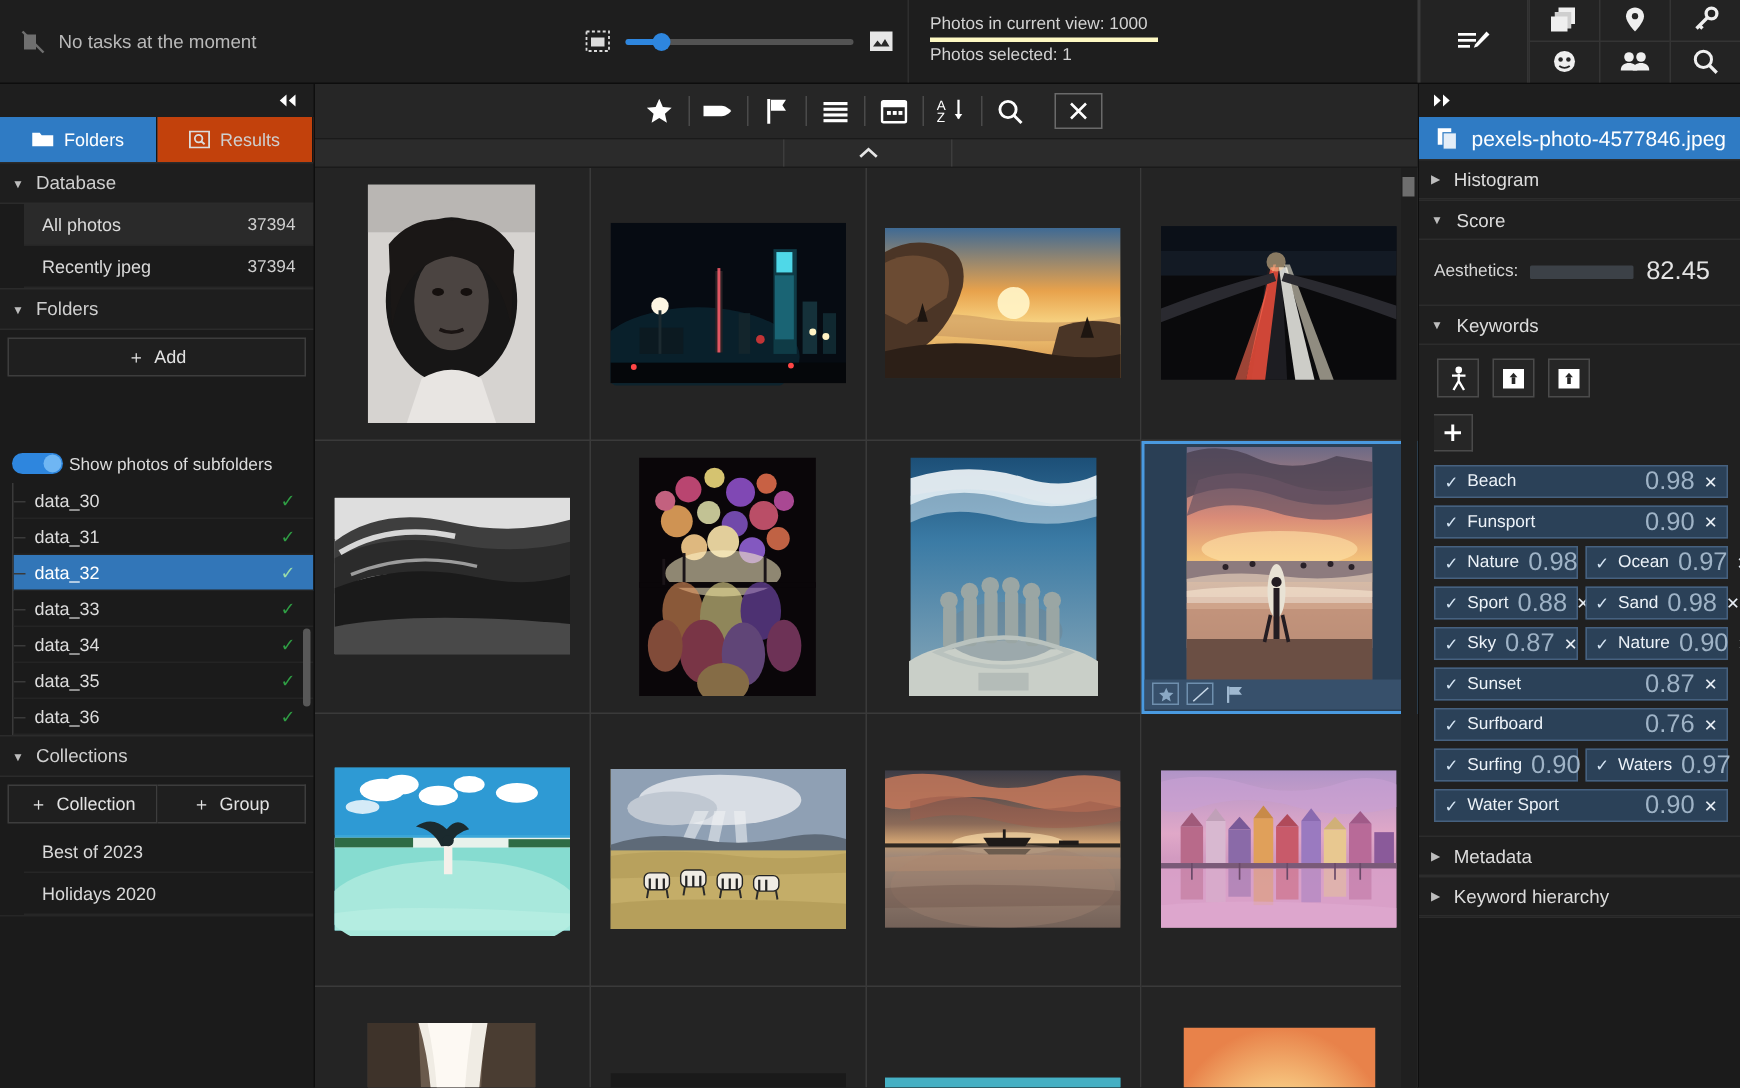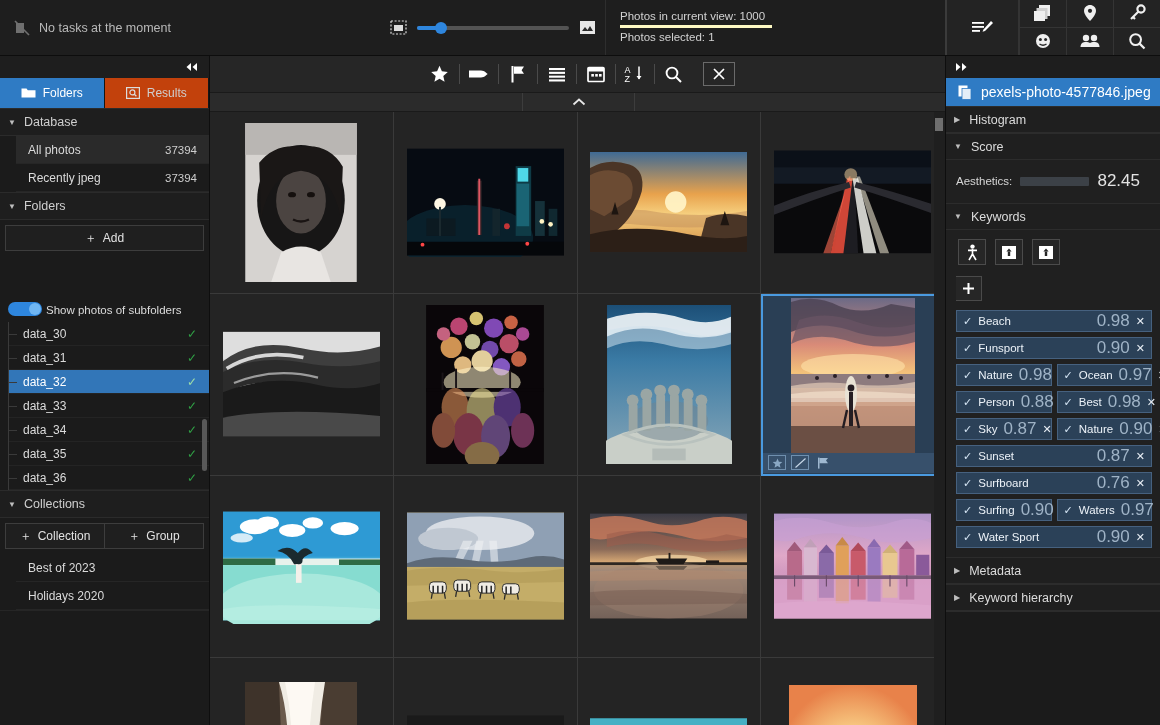--- a/index.html
+++ b/index.html
@@ -894,27 +894,27 @@
           <span class="x">✕</span>
         </div>
         <div class="tag" style="width:calc(50% - 2.5px)">
           <span class="chk">✓</span>
           <span class="nm">Ocean</span>
           <span class="sc">0.97</span>
           <span class="x">✕</span>
         </div>
         <div class="tag" style="width:calc(50% - 2.5px)">
           <span class="chk">✓</span>
-          <span class="nm">Person</span>
+          <span class="nm">Sport</span>
           <span class="sc">0.88</span>
           <span class="x">✕</span>
         </div>
         <div class="tag" style="width:calc(50% - 2.5px)">
           <span class="chk">✓</span>
-          <span class="nm">Best</span>
+          <span class="nm">Sand</span>
           <span class="sc">0.98</span>
           <span class="x">✕</span>
         </div>
         <div class="tag" style="width:calc(50% - 2.5px)">
           <span class="chk">✓</span>
           <span class="nm">Sky</span>
           <span class="sc" style="margin-left:auto">0.87</span>
           <span class="x">✕</span>
         </div>
         <div class="tag" style="width:calc(50% - 2.5px)">

